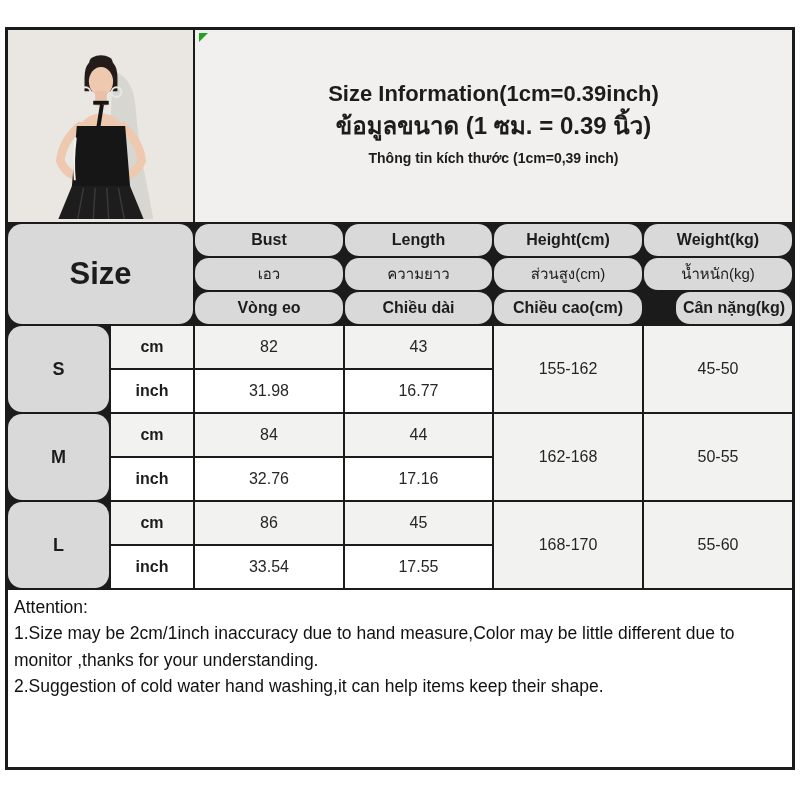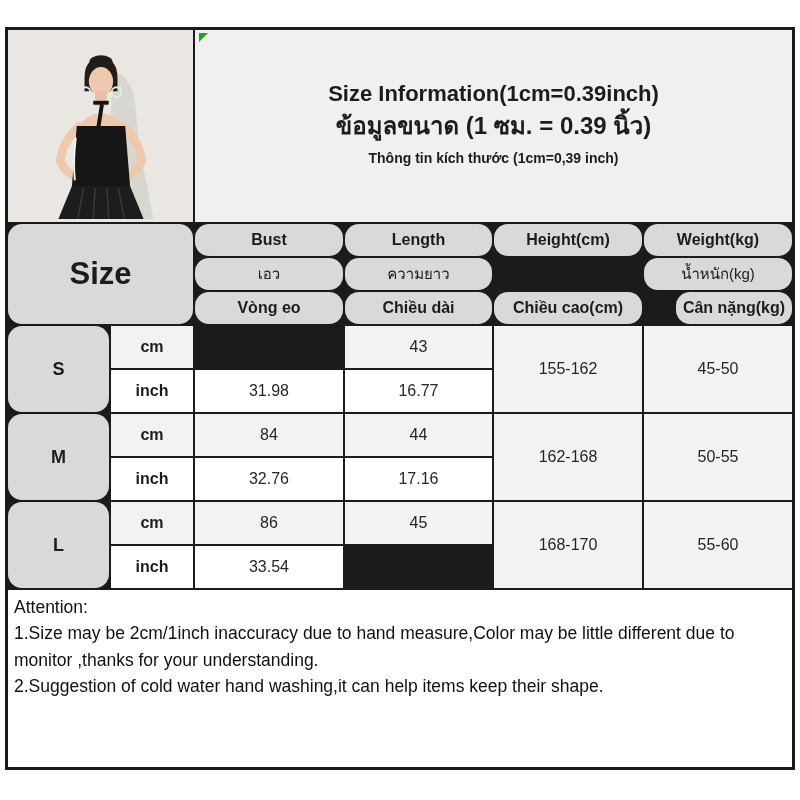--- a/index.html
+++ b/index.html
@@ -92,29 +92,31 @@
 
     <div class="cell bg-hdr size-big" style="grid-column:1 / span 2;grid-row:2 / span 3;">Size</div>
 
     <div class="cell bg-hdr hdr-en" style="grid-column:3;grid-row:2;">Bust</div>
     <div class="cell bg-hdr hdr-en" style="grid-column:4;grid-row:2;">Length</div>
     <div class="cell bg-hdr hdr-en" style="grid-column:5;grid-row:2;">Height(cm)</div>
     <div class="cell bg-hdr hdr-en" style="grid-column:6;grid-row:2;">Weight(kg)</div>
 
     <div class="cell bg-hdr hdr-th" style="grid-column:3;grid-row:3;">เอว</div>
     <div class="cell bg-hdr hdr-th" style="grid-column:4;grid-row:3;">ความยาว</div>
+    <div class="cell bg-hdr hdr-th" style="grid-column:5;grid-row:3;">ส่วนสูง(cm)</div>
     <div class="cell bg-hdr hdr-th" style="grid-column:6;grid-row:3;">น้ำหนัก(kg)</div>
 
     <div class="cell bg-hdr hdr-vi" style="grid-column:3;grid-row:4;">Vòng eo</div>
     <div class="cell bg-hdr hdr-vi" style="grid-column:4;grid-row:4;">Chiều dài</div>
     <div class="cell bg-hdr hdr-vi" style="grid-column:5;grid-row:4;">Chiều cao(cm)</div>
     <div class="cell bg-hdr hdr-vi" style="grid-column:6;grid-row:4;margin-left:32px;">Cân nặng(kg)</div>
 
     <div class="cell bg-hdr size-letter" style="grid-column:1;grid-row:5 / span 2;">S</div>
     <div class="cell bg-light unit" style="grid-column:2;grid-row:5;">cm</div>
+    <div class="cell bg-light val" style="grid-column:3;grid-row:5;">82</div>
     <div class="cell bg-light val" style="grid-column:4;grid-row:5;">43</div>
     <div class="cell bg-light val" style="grid-column:5;grid-row:5 / span 2;">155-162</div>
     <div class="cell bg-light val" style="grid-column:6;grid-row:5 / span 2;">45-50</div>
     <div class="cell bg-white unit" style="grid-column:2;grid-row:6;">inch</div>
     <div class="cell bg-white val" style="grid-column:3;grid-row:6;">31.98</div>
     <div class="cell bg-white val" style="grid-column:4;grid-row:6;">16.77</div>
 
     <div class="cell bg-hdr size-letter" style="grid-column:1;grid-row:7 / span 2;">M</div>
     <div class="cell bg-light unit" style="grid-column:2;grid-row:7;">cm</div>
     <div class="cell bg-light val" style="grid-column:3;grid-row:7;">84</div>
@@ -126,20 +128,21 @@
     <div class="cell bg-white val" style="grid-column:4;grid-row:8;">17.16</div>
 
     <div class="cell bg-hdr size-letter" style="grid-column:1;grid-row:9 / span 2;">L</div>
     <div class="cell bg-light unit" style="grid-column:2;grid-row:9;">cm</div>
     <div class="cell bg-light val" style="grid-column:3;grid-row:9;">86</div>
     <div class="cell bg-light val" style="grid-column:4;grid-row:9;">45</div>
     <div class="cell bg-light val" style="grid-column:5;grid-row:9 / span 2;">168-170</div>
     <div class="cell bg-light val" style="grid-column:6;grid-row:9 / span 2;">55-60</div>
     <div class="cell bg-white unit" style="grid-column:2;grid-row:10;">inch</div>
     <div class="cell bg-white val" style="grid-column:3;grid-row:10;">33.54</div>
+    <div class="cell bg-white val" style="grid-column:4;grid-row:10;">17.55</div>
 
     <div class="cell attention-cell" style="grid-column:1 / span 6;grid-row:11;">
       <div>Attention:</div>
       <div>1.Size may be 2cm/1inch inaccuracy due to hand measure,Color may be little different due to monitor ,thanks for your understanding.</div>
       <div>2.Suggestion of cold water hand washing,it can help items keep their shape.</div>
     </div>
 
   </div>
 </div>
 

